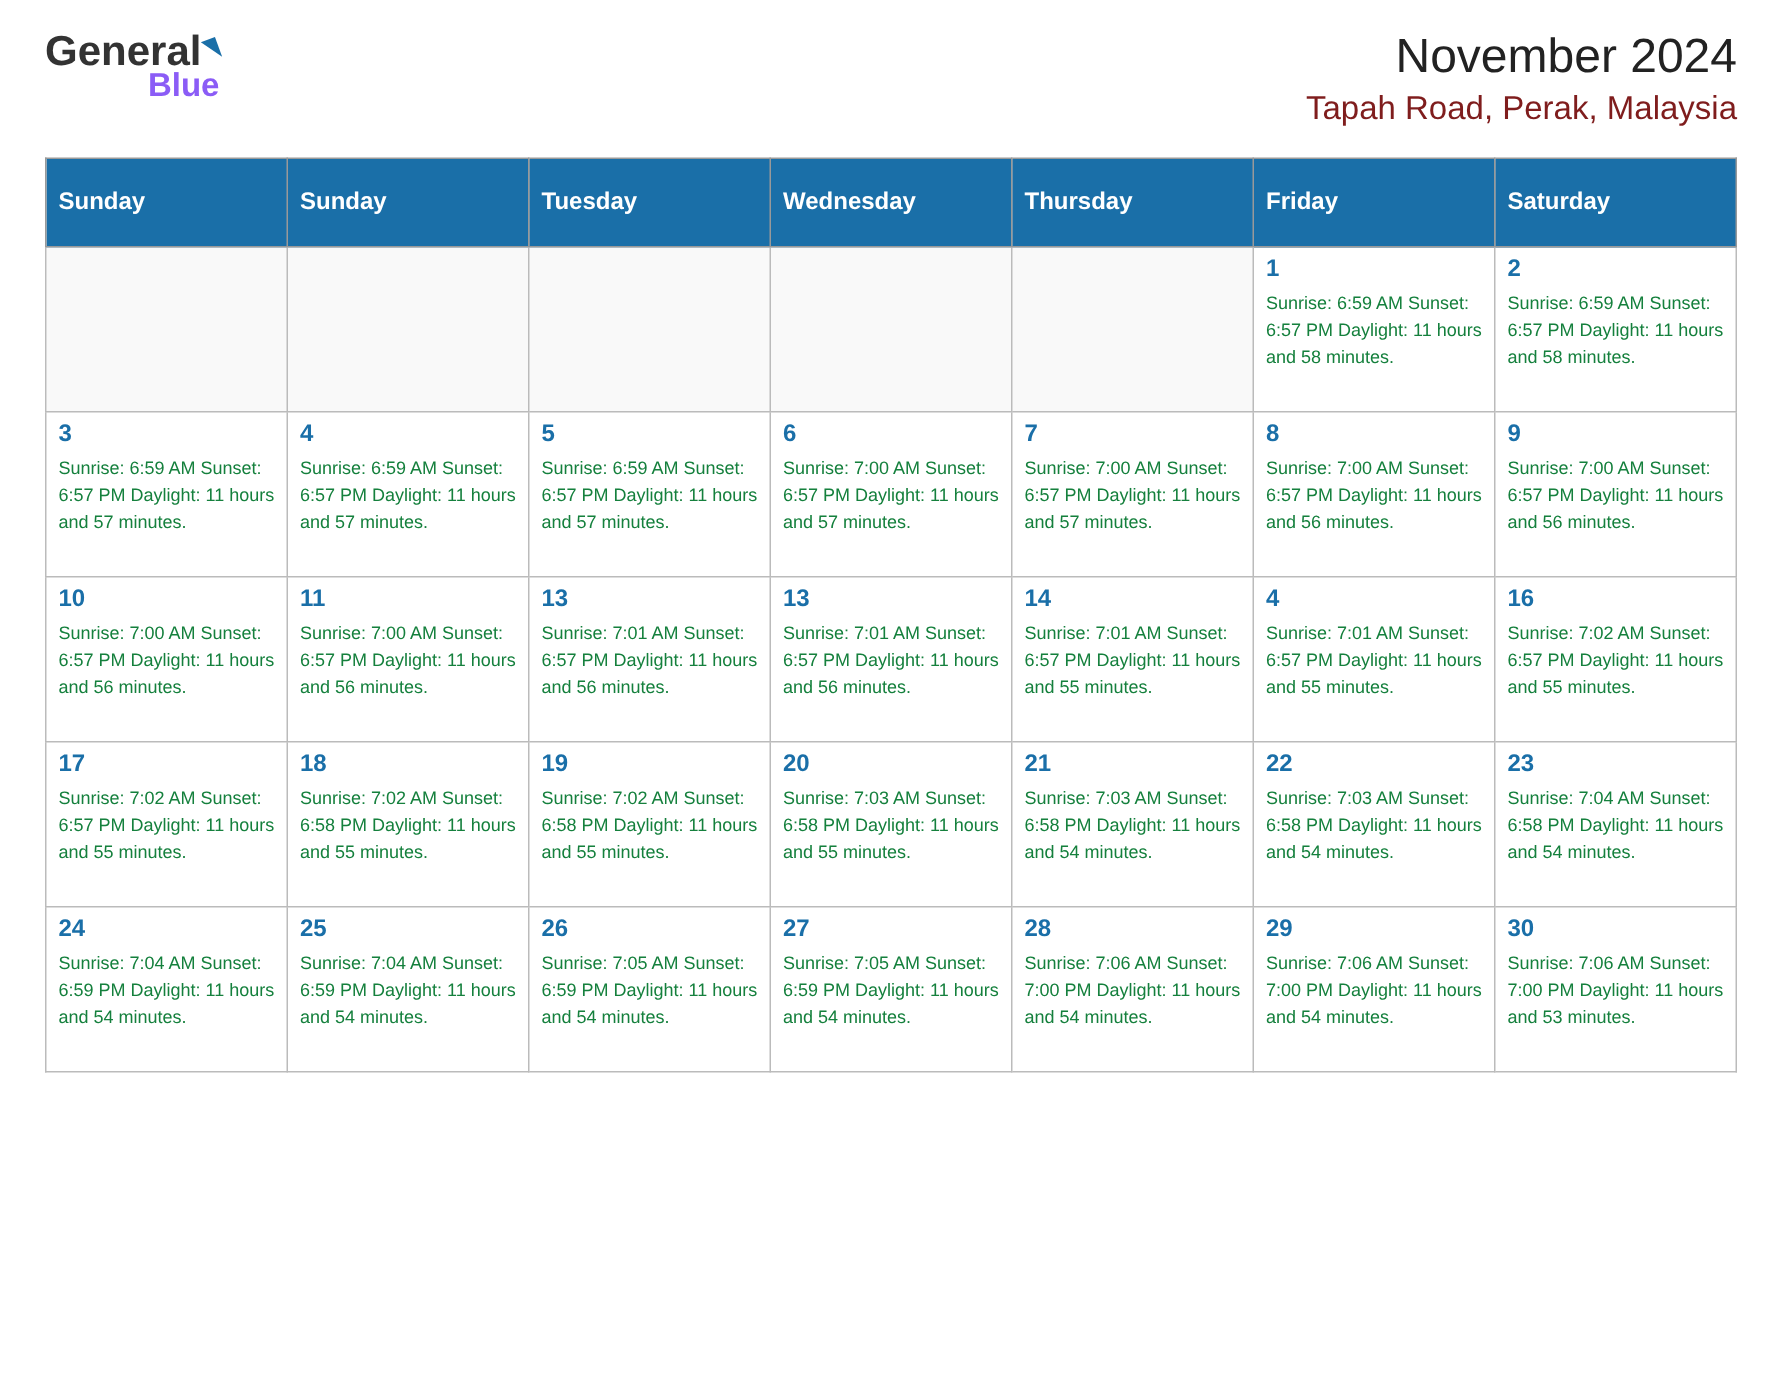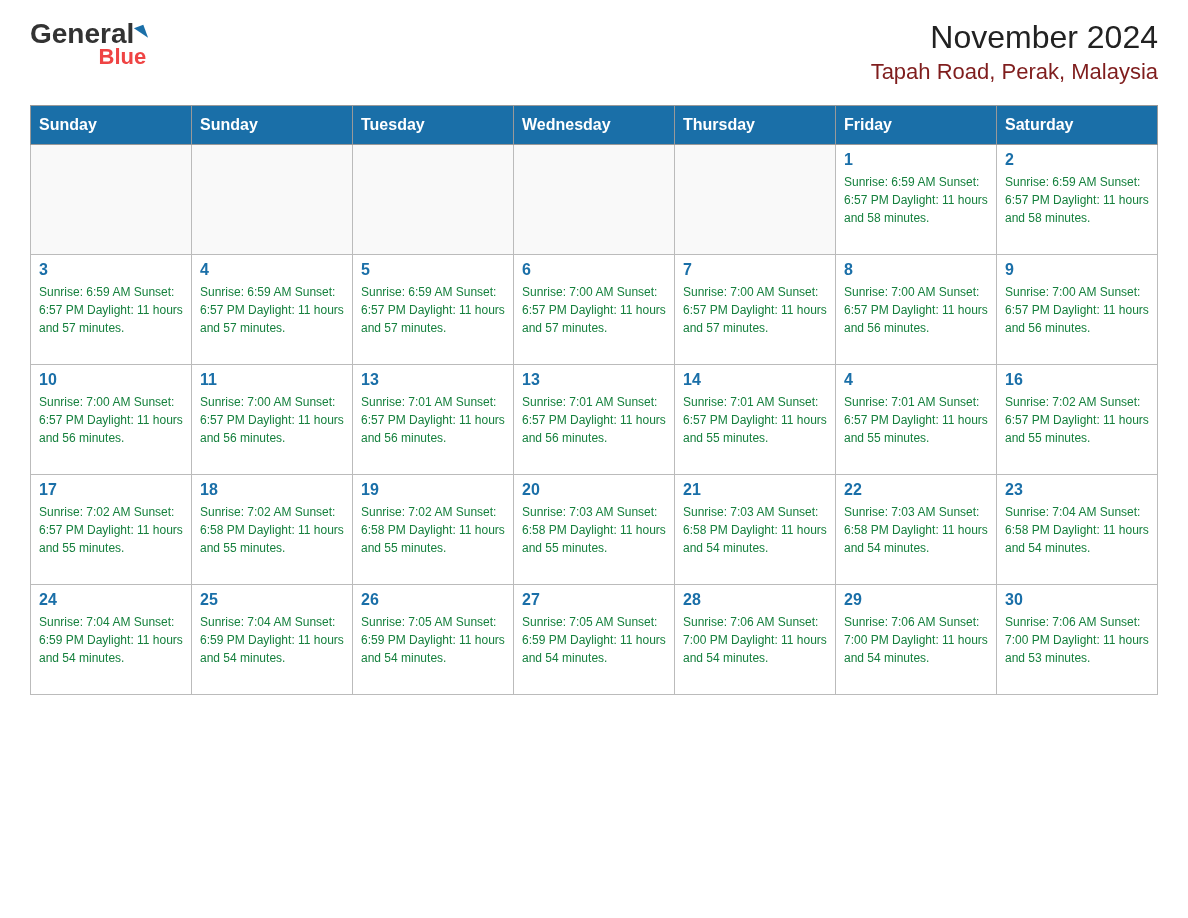--- a/index.html
+++ b/index.html
@@ -35,21 +35,21 @@
       border-right: 0px solid transparent;
       border-top: 14px solid #1a6fa8;
       display: inline-block;
       margin-left: 2px;
       margin-bottom: 2px;
       transform: rotate(-20deg);
     }
     .logo-blue {
       font-size: 22px;
       font-weight: bold;
-      color: #ef4444;
+      color: #8b5cf6;
       margin-top: -4px;
       margin-left: 2px;
     }
     .title-area {
       text-align: right;
     }
     .month-title {
       font-size: 32px;
       font-weight: normal;
       color: #222;
@@ -63,21 +63,21 @@
     .calendar {
       width: 100%;
       border-collapse: collapse;
       border: 1px solid #999;
     }
     .calendar th {
       background: #1a6fa8;
       color: #fff;
       font-size: 16px;
       font-weight: bold;
-      padding: 10px 8px;
+      padding: 20px 8px;
       text-align: left;
       border: 1px solid #999;
     }
     .calendar td {
       vertical-align: top;
       border: 1px solid #bbb;
       padding: 6px 8px;
       width: 14.28%;
       min-height: 110px;
       height: 110px;

